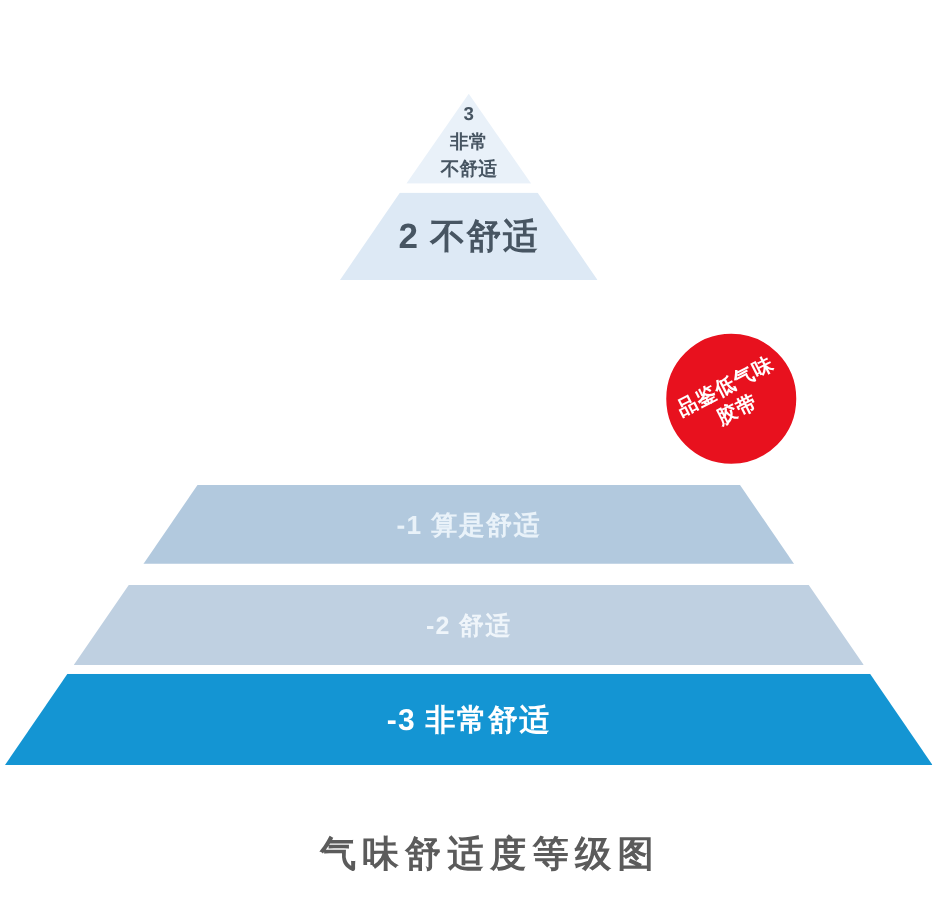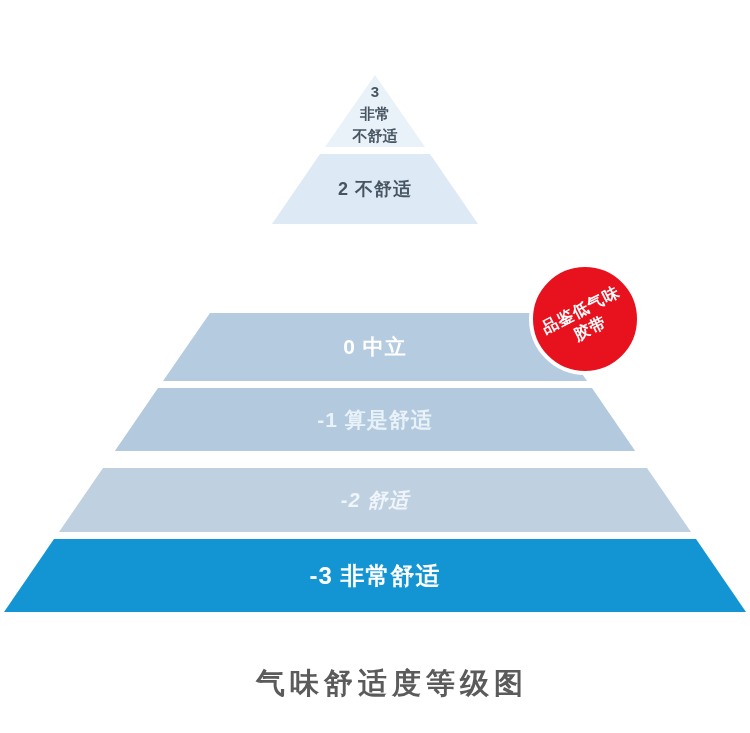--- a/index.html
+++ b/index.html
@@ -42,25 +42,25 @@
   .lvl4 .shape { clip-path: polygon(206px 0, 536px 0, 583px 68px, 159px 68px); }
   .lvl5 .shape { clip-path: polygon(154px 0, 588px 0, 638px 73px, 104px 73px); }
   .lvl6 .shape { clip-path: polygon(99px 0, 643px 0, 687px 64px, 55px 64px); }
   .lvl7 .shape { clip-path: polygon(50px 0, 692px 0, 742px 73px, 0px 73px); }
 
   .lvl1 .lvl-label {
     flex-direction: column; justify-content: flex-start;
     padding-top: 6px; box-sizing: border-box;
     font-size: 15px; line-height: 22px; letter-spacing: 0;
   }
-  .lvl2 .lvl-label { font-size: 18px; }
+  .lvl2 .lvl-label { font-size: 28px; }
   .lvl3 .lvl-label { font-size: 23px; }
   .lvl4 .lvl-label { font-size: 21px; }
   .lvl5 .lvl-label { font-size: 21px; }
-  .lvl6 .lvl-label { font-size: 20px; font-style: italic; }
+  .lvl6 .lvl-label { font-size: 20px; }
   .lvl7 .lvl-label { font-size: 24px; }
 
   
   #badge {
     position: absolute;
     left: 529px;
     top: 263px;
     width: 112px;
     height: 112px;
     border-radius: 50%;
@@ -101,24 +101,20 @@
         <span>不舒适</span>
       </div>
     </div>
 
     <div class="level lvl2">
       <div class="shape" style="background-color: rgb(221, 233, 245);"></div>
       <div class="lvl-label" style="color: rgb(71, 85, 98);">2 不舒适</div>
     </div>
 
 
-    <div class="level lvl4">
-      <div class="shape" style="background-color: rgb(181, 203, 224);"></div>
-      <div class="lvl-label" style="color: rgb(255, 255, 255);">0 中立</div>
-    </div>
 
     <div class="level lvl5">
       <div class="shape" style="background-color: rgb(178, 201, 222);"></div>
       <div class="lvl-label" style="color: rgb(233, 242, 249);">-1 算是舒适</div>
     </div>
 
     <div class="level lvl6">
       <div class="shape" style="background-color: rgb(191, 208, 225);"></div>
       <div class="lvl-label" style="color: rgb(239, 245, 250);">-2 舒适</div>
     </div>

